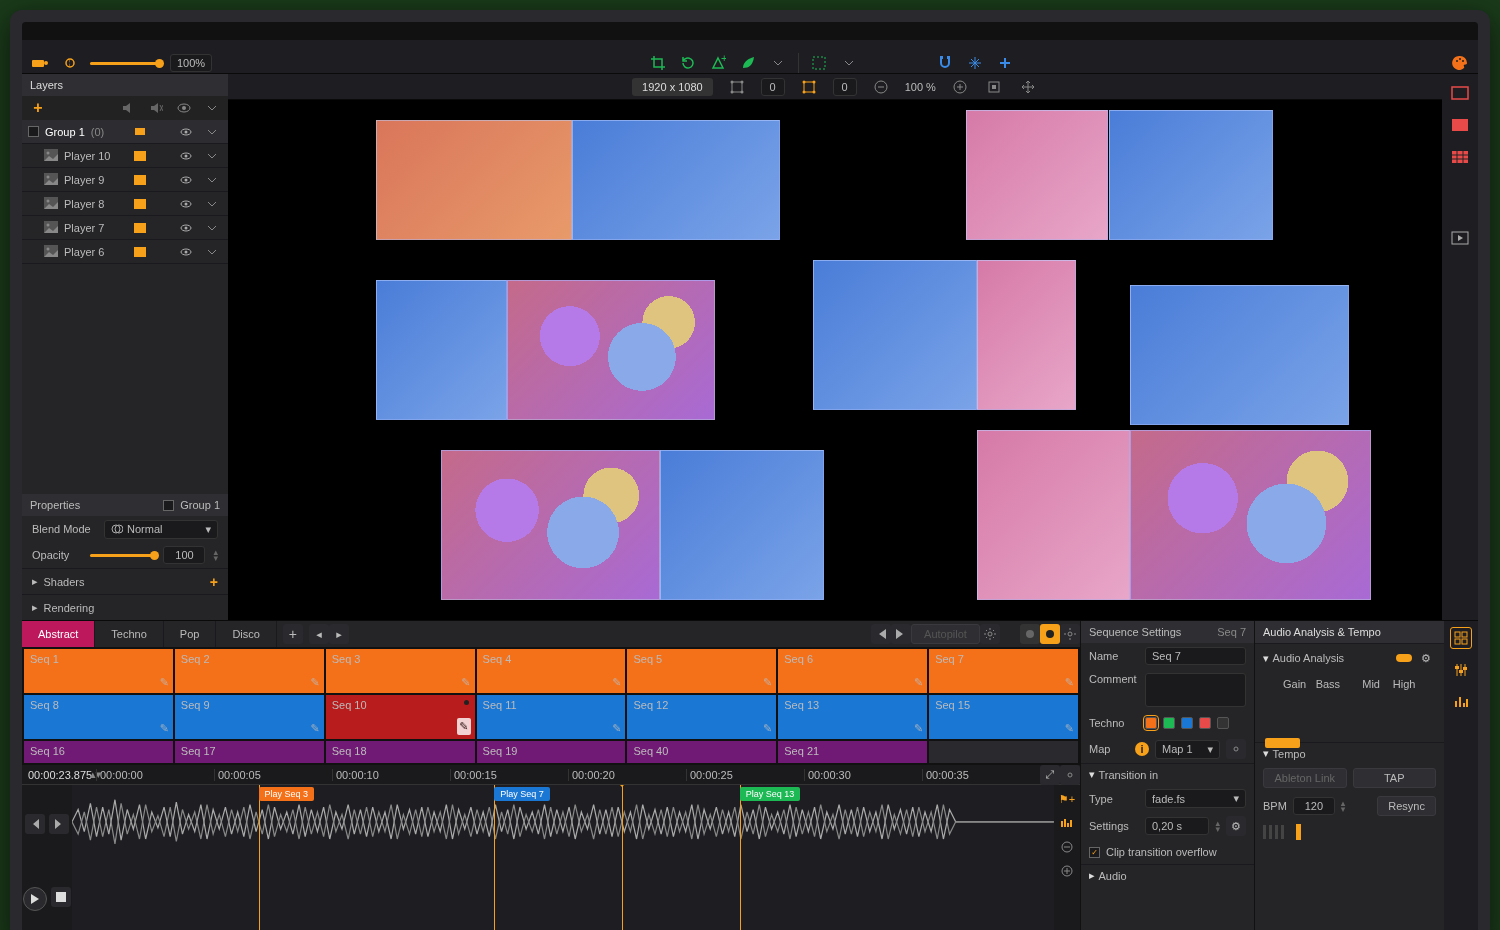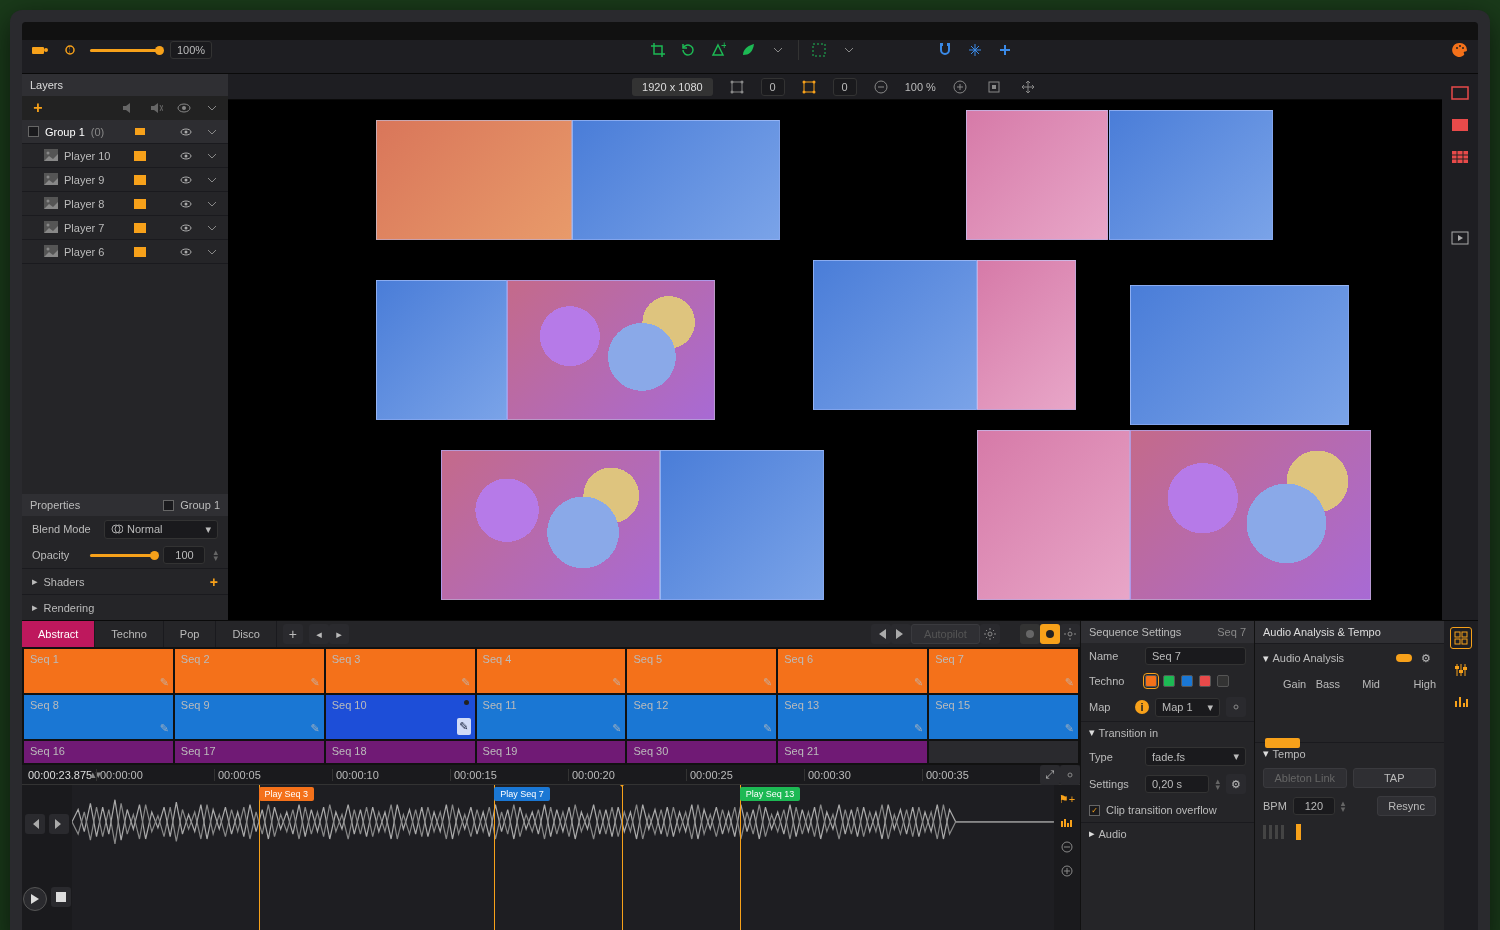--- a/index.html
+++ b/index.html
@@ -1,20 +1,20 @@
 <!DOCTYPE html>
 <html><head>
 <meta charset="utf-8">
 <style>
 *{box-sizing:border-box;margin:0;padding:0;font-family:-apple-system,"Segoe UI",Arial,sans-serif;font-size:11px;color:#bbb;user-select:none}
 body{background:#1a3a1a;display:flex;justify-content:center;align-items:center;min-height:100vh;padding:10px}
 .laptop{background:#2a2a2e;border-radius:12px 12px 0 0;padding:12px 12px 0 12px;width:1500px;height:930px;box-shadow:0 8px 30px rgba(0,0,0,.6)}
 .screen{background:#1e1e22;width:100%;height:100%;display:flex;flex-direction:column;border-radius:4px;overflow:hidden}
 .titlebar{height:18px;background:#111}
-.toptool{height:34px;background:#1e1e22;display:flex;align-items:flex-start;padding:0 8px;gap:8px;border-bottom:1px solid #0a0a0a}
+.toptool{height:34px;background:#1e1e22;display:flex;align-items:flex-end;padding:0 8px;gap:8px;border-bottom:1px solid #0a0a0a}
 .main{flex:1;display:flex;min-height:0}
 .left{width:206px;display:flex;flex-direction:column;background:#252528}
 .center{flex:1;background:#000;display:flex;flex-direction:column;min-width:0}
 .right{width:36px;background:#1e1e22;display:flex;flex-direction:column;align-items:center;padding-top:8px;gap:10px}
 .panel-h{height:22px;background:#2f2f33;display:flex;align-items:center;padding:0 8px;color:#ddd;font-weight:500}
 .layers-bar{height:24px;background:#222;display:flex;align-items:center;padding:0 6px;gap:8px}
 .layer-row{height:24px;display:flex;align-items:center;padding:0 6px;gap:6px;border-bottom:1px solid #1a1a1e}
 .layer-list{flex:1;overflow:auto}
 .prop{background:#252528}
 .prop-row{height:26px;display:flex;align-items:center;padding:0 10px;gap:8px}
@@ -36,21 +36,21 @@
 .ctile.mix{background:radial-gradient(circle at 30% 40%,#b67ae8 0 18%,transparent 18%),radial-gradient(circle at 65% 55%,#8aa9e8 0 22%,transparent 22%),radial-gradient(circle at 78% 30%,#dec47e 0 14%,transparent 14%),linear-gradient(135deg,#c46a8a,#a86ad4)}
 .bottom{height:320px;background:#1e1e22;display:flex;border-top:1px solid #0a0a0a}
 .seq-area{flex:1;display:flex;flex-direction:column;min-width:0}
 .seq-tabs{height:26px;display:flex;align-items:center;background:#252528}
 .tab{padding:0 16px;height:100%;display:flex;align-items:center;border-right:1px solid #1a1a1e;cursor:pointer}
 .tab.active{background:#be185d;color:#fff}
 .seq-grid{display:grid;grid-template-columns:repeat(7,1fr);gap:2px;padding:2px;background:#111}
 .cell{height:44px;position:relative;padding:4px 6px;color:#fff;font-weight:500}
 .cell.orange{background:#f4711a}
 .cell.blue{background:#1a77d4}
-.cell.yellow{background:#1d4ed8;color:#222}
+.cell.yellow{background:#b91c1c;color:#222}
 .cell.green{background:#701a75}
 .cell.empty{background:#2a2a2e}
 .cell .pen{position:absolute;right:4px;bottom:4px;opacity:.8}
 .timeline{flex:1;background:#222;display:flex;flex-direction:column;min-height:0}
 .tl-ruler{height:20px;background:#1a1a1d;position:relative;border-bottom:1px solid #333;display:flex;align-items:center;font-size:9px;color:#777}
 .tl-tick{flex:1;border-left:1px solid #333;padding-left:3px}
 .tl-wave{flex:1;position:relative;background:#1e1e22;overflow:hidden}
 .wave-svg{position:absolute;inset:0}
 .marker{position:absolute;top:0;bottom:0;width:1px}
 .marker.orange{background:#f7a11a}
@@ -573,21 +573,21 @@
       <div class="cell yellow"><span>Seq 10</span><span style="position:absolute;top:5px;right:6px;width:5px;height:5px;background:#222;border-radius:50%"></span><span class="pen" style="background:#fff;color:#222;padding:2px;border-radius:2px">✎</span></div>
       <div class="cell blue"><span>Seq 11</span><span class="pen">✎</span></div>
       <div class="cell blue"><span>Seq 12</span><span class="pen">✎</span></div>
       <div class="cell blue"><span>Seq 13</span><span class="pen">✎</span></div>
       <div class="cell blue"><span>Seq 15</span><span class="pen">✎</span></div>
 
       <div class="cell green" style="height:22px"><span>Seq 16</span></div>
       <div class="cell green" style="height:22px"><span>Seq 17</span></div>
       <div class="cell green" style="height:22px"><span>Seq 18</span></div>
       <div class="cell green" style="height:22px"><span>Seq 19</span></div>
-      <div class="cell green" style="height:22px"><span>Seq 30</span></div>
+      <div class="cell green" style="height:22px"><span>Seq 40</span></div>
       <div class="cell green" style="height:22px"><span>Seq 21</span></div>
       <div class="cell empty" style="height:22px"></div>
     </div>
 
     <div class="timeline">
       <div class="tl-ruler">
         <span style="width:68px;padding-left:6px;color:#ddd">00:00:23.875</span>
         <span style="width:6px;color:#888">▴▾</span>
         <div class="tl-tick">00:00:00</div>
         <div class="tl-tick">00:00:05</div>
@@ -676,20 +676,24 @@
             <span>Sequence Settings</span>
             <div style="flex:1"></div>
             <span style="color:#888">Seq 7</span>
           </div>
     <div class="sp-row">
             <span style="width:50px">Name</span>
             <div class="select">
               <span>Seq 7</span>
             </div>
           </div>
+    <div class="sp-row" style="align-items:flex-start">
+            <span style="width:50px">Comment</span>
+            <div style="flex:1;height:34px;background:#1a1a1d;border:1px solid #333;border-radius:3px"></div>
+          </div>
     <div class="sp-row">
             <span style="width:50px">Techno</span>
       <span class="color-chip" style="background:#f4711a;outline:1px solid #f7a11a;outline-offset:1px"></span>
       <span class="color-chip" style="background:#1db954"></span>
       <span class="color-chip" style="background:#1a77d4"></span>
       <span class="color-chip" style="background:#e84a4a"></span>
       <span class="color-chip" style="background:#333"></span>
     </div>
     <div class="sp-row">
             <span style="width:40px">Map</span>
@@ -721,21 +725,21 @@
     <div class="sp-sec">▸ <span>Audio</span></div>
   </div>
 
   <div class="audio-panel">
     <div class="panel-h">Audio Analysis &amp; Tempo</div>
     <div class="sp-sec">▾ <span>Audio Analysis</span><div style="flex:1"></div><span style="width:16px;height:8px;background:#f7a11a;border-radius:4px"></span><span class="ibtn flat">⚙</span></div>
     <div class="sp-row" style="color:#777;font-size:9px;gap:0">
       <span style="flex:1;text-align:right">Gain</span>
       <span style="flex:1;text-align:center">Bass</span>
       <span style="flex:1;text-align:center">Mid</span>
-      <span style="flex:1;text-align:right">High</span>
+      <span style="flex:1;text-align:left">High</span>
     </div>
     <div class="meters">
       <div class="meter" style="background:#2a2a2e">
               <div class="lvl" style="height:20%;background:#f7a11a"></div>
               <div style="position:absolute;left:2px;right:2px;top:70%;height:10px;background:#f7a11a;border-radius:2px"></div>
             </div>
       <div class="meter">
               <div class="lvl" style="height:85%;background:#8a4ad4"></div>
             </div>
       <div class="meter">

